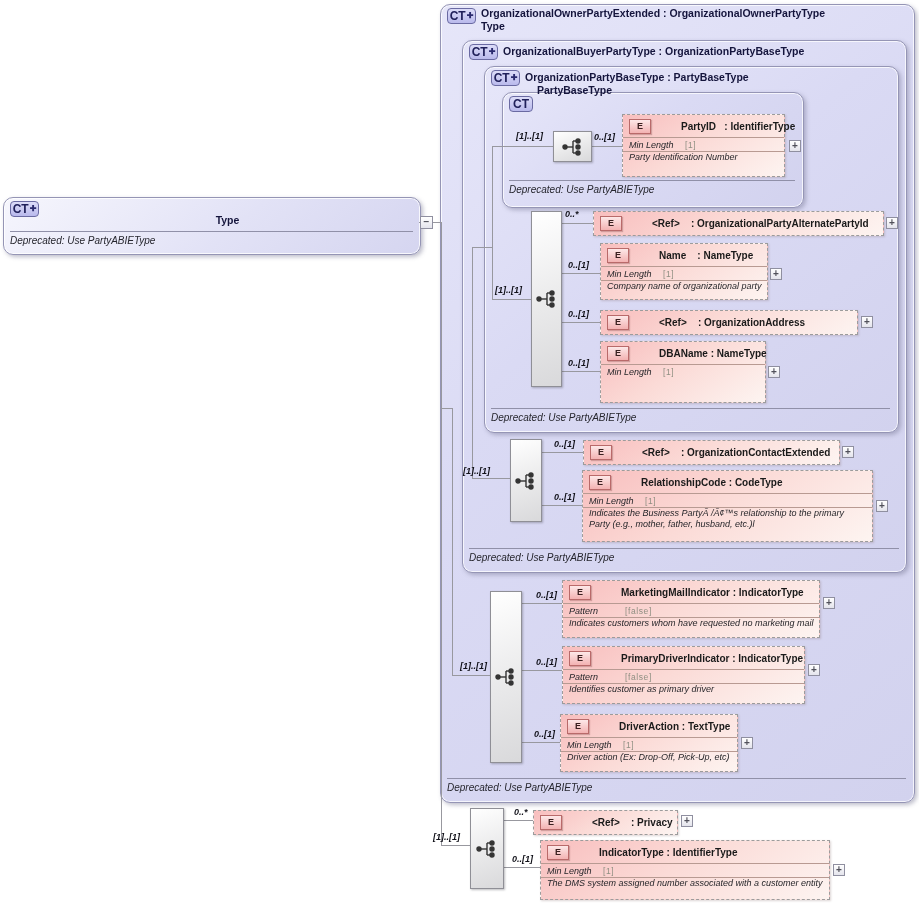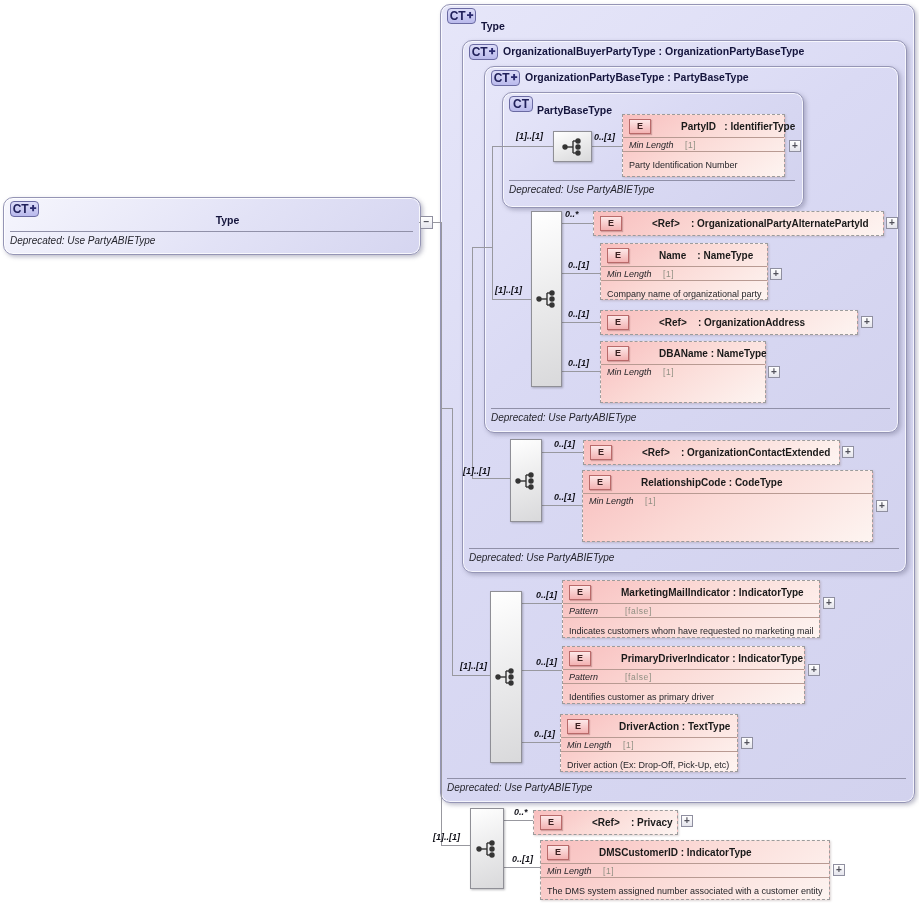--- a/index.html
+++ b/index.html
@@ -45,21 +45,21 @@
   .erow-t{display:flex;align-items:center;gap:7px;padding:0 6px;flex:0 0 auto;min-height:22px;}
   .one .erow-t{flex:1 1 auto;}
   .eicon{width:20px;height:13px;border:1px solid #b96a6a;background:linear-gradient(#fde8e8,#f3b2b2);
          font-size:9px;font-weight:bold;color:#3a2020;text-align:center;line-height:13px;flex:0 0 auto;
          box-shadow:1px 1px 1px rgba(120,60,60,.3);}
   .etxt{font-weight:bold;font-size:10px;color:#1a1a1a;white-space:pre;padding-left:23px;}
   .efacet{border-top:1px solid #b89a92;padding:2px 6px 1px 6px;display:flex;flex:0 0 auto;
           font-size:9px;font-style:italic;color:#26262a;align-items:baseline;}
   .efl{width:56px;flex:0 0 auto;}
   .efv{font-style:normal;font-size:8.5px;color:#8f8f82;letter-spacing:.6px;}
-  .edesc{border-top:1px solid #b89a92;padding:8px 6px;font-size:9px;color:#26262a;
+  .edesc{border-top:1px solid #b89a92;padding:0 6px;font-size:9px;font-style:italic;color:#26262a;
          white-space:nowrap;overflow:hidden;flex:1 1 auto;line-height:11px;}
   .edesc.wrap{white-space:normal;}
 
   
   .pm{position:absolute;width:12px;height:12px;border:1px solid #8f8fa0;box-sizing:border-box;
       background:linear-gradient(#ffffff,#e4e4ec);color:#50505a;font-size:10px;line-height:9px;
       text-align:center;font-weight:bold;cursor:pointer;}
 </style>
 </head>
 <body>
@@ -81,40 +81,40 @@
     <span>Type</span>
   </div>
   <div class="fsep" style="left:10px;top:231px;width:403px"></div>
   <div class="dep" style="left:10px;top:235px">Deprecated: Use PartyABIEType</div>
 
   <div class="ct" style="left:447px;top:8px">
     <span class="ct-txt">CT</span>
       <span class="ct-plus">✚</span>
   </div>
   <div class="tb-title" style="left:481px;top:7px">
-    <br>
+    <span>OrganizationalOwnerPartyExtended : OrganizationalOwnerPartyType</span><br>
     <span>Type</span>
   </div>
 
   <div class="ct" style="left:469px;top:44px">
     <span class="ct-txt">CT</span>
       <span class="ct-plus">✚</span>
   </div>
   <div class="tb-title" style="left:503px;top:45px">OrganizationalBuyerPartyType : OrganizationPartyBaseType</div>
 
   <div class="ct" style="left:491px;top:70px">
     <span class="ct-txt">CT</span>
       <span class="ct-plus">✚</span>
   </div>
   <div class="tb-title" style="left:525px;top:71px">OrganizationPartyBaseType : PartyBaseType</div>
 
   <div class="ct ct-sm" style="left:509px;top:96px">
     <span class="ct-txt">CT</span>
   </div>
-  <div class="tb-title" style="left:537px;top:104px">PartyBaseType</div>
+  <div class="tb-title" style="left:537px;top:84px">PartyBaseType</div>
 
   <div class="fsep" style="left:509px;top:180px;width:286px"></div>
   <div class="dep" style="left:509px;top:184px">Deprecated: Use PartyABIEType</div>
   <div class="fsep" style="left:491px;top:408px;width:399px"></div>
   <div class="dep" style="left:491px;top:412px">Deprecated: Use PartyABIEType</div>
   <div class="fsep" style="left:469px;top:548px;width:430px"></div>
   <div class="dep" style="left:469px;top:552px">Deprecated: Use PartyABIEType</div>
   <div class="fsep" style="left:447px;top:778px;width:459px"></div>
   <div class="dep" style="left:447px;top:782px">Deprecated: Use PartyABIEType</div>
 
@@ -292,20 +292,21 @@
 
   <div class="elem" style="left:582px;top:470px;width:291px;height:72px">
     <div class="erow-t">
         <span class="eicon">E</span>
         <span class="etxt">RelationshipCode : CodeType</span>
       </div>
     <div class="efacet">
         <span class="efl">Min Length</span>
         <span class="efv">[1]</span>
       </div>
+    <div class="edesc wrap">Indicates the Business PartyÃ /Ã¢™s relationship to the primary Party (e.g., mother, father, husband, etc.)l</div>
   </div>
 
   <div class="elem" style="left:562px;top:580px;width:258px;height:58px">
     <div class="erow-t">
         <span class="eicon">E</span>
         <span class="etxt">MarketingMailIndicator : IndicatorType</span>
       </div>
     <div class="efacet">
         <span class="efl">Pattern</span>
         <span class="efv">[false]</span>
@@ -340,21 +341,21 @@
   <div class="elem one" style="left:533px;top:810px;width:145px;height:25px">
     <div class="erow-t">
         <span class="eicon">E</span>
         <span class="etxt">&lt;Ref&gt;    : Privacy</span>
       </div>
   </div>
 
   <div class="elem" style="left:540px;top:840px;width:290px;height:60px">
     <div class="erow-t">
         <span class="eicon">E</span>
-        <span class="etxt">DMSCustomerID : IndicatorType</span>
+        <span class="etxt">IndicatorType : IdentifierType</span>
       </div>
     <div class="efacet">
         <span class="efl">Min Length</span>
         <span class="efv">[1]</span>
       </div>
     <div class="edesc">The DMS system assigned number associated with a customer entity</div>
   </div>
 
   <div class="pm" style="left:420px;top:216px;width:13px;height:13px">−</div>
 

